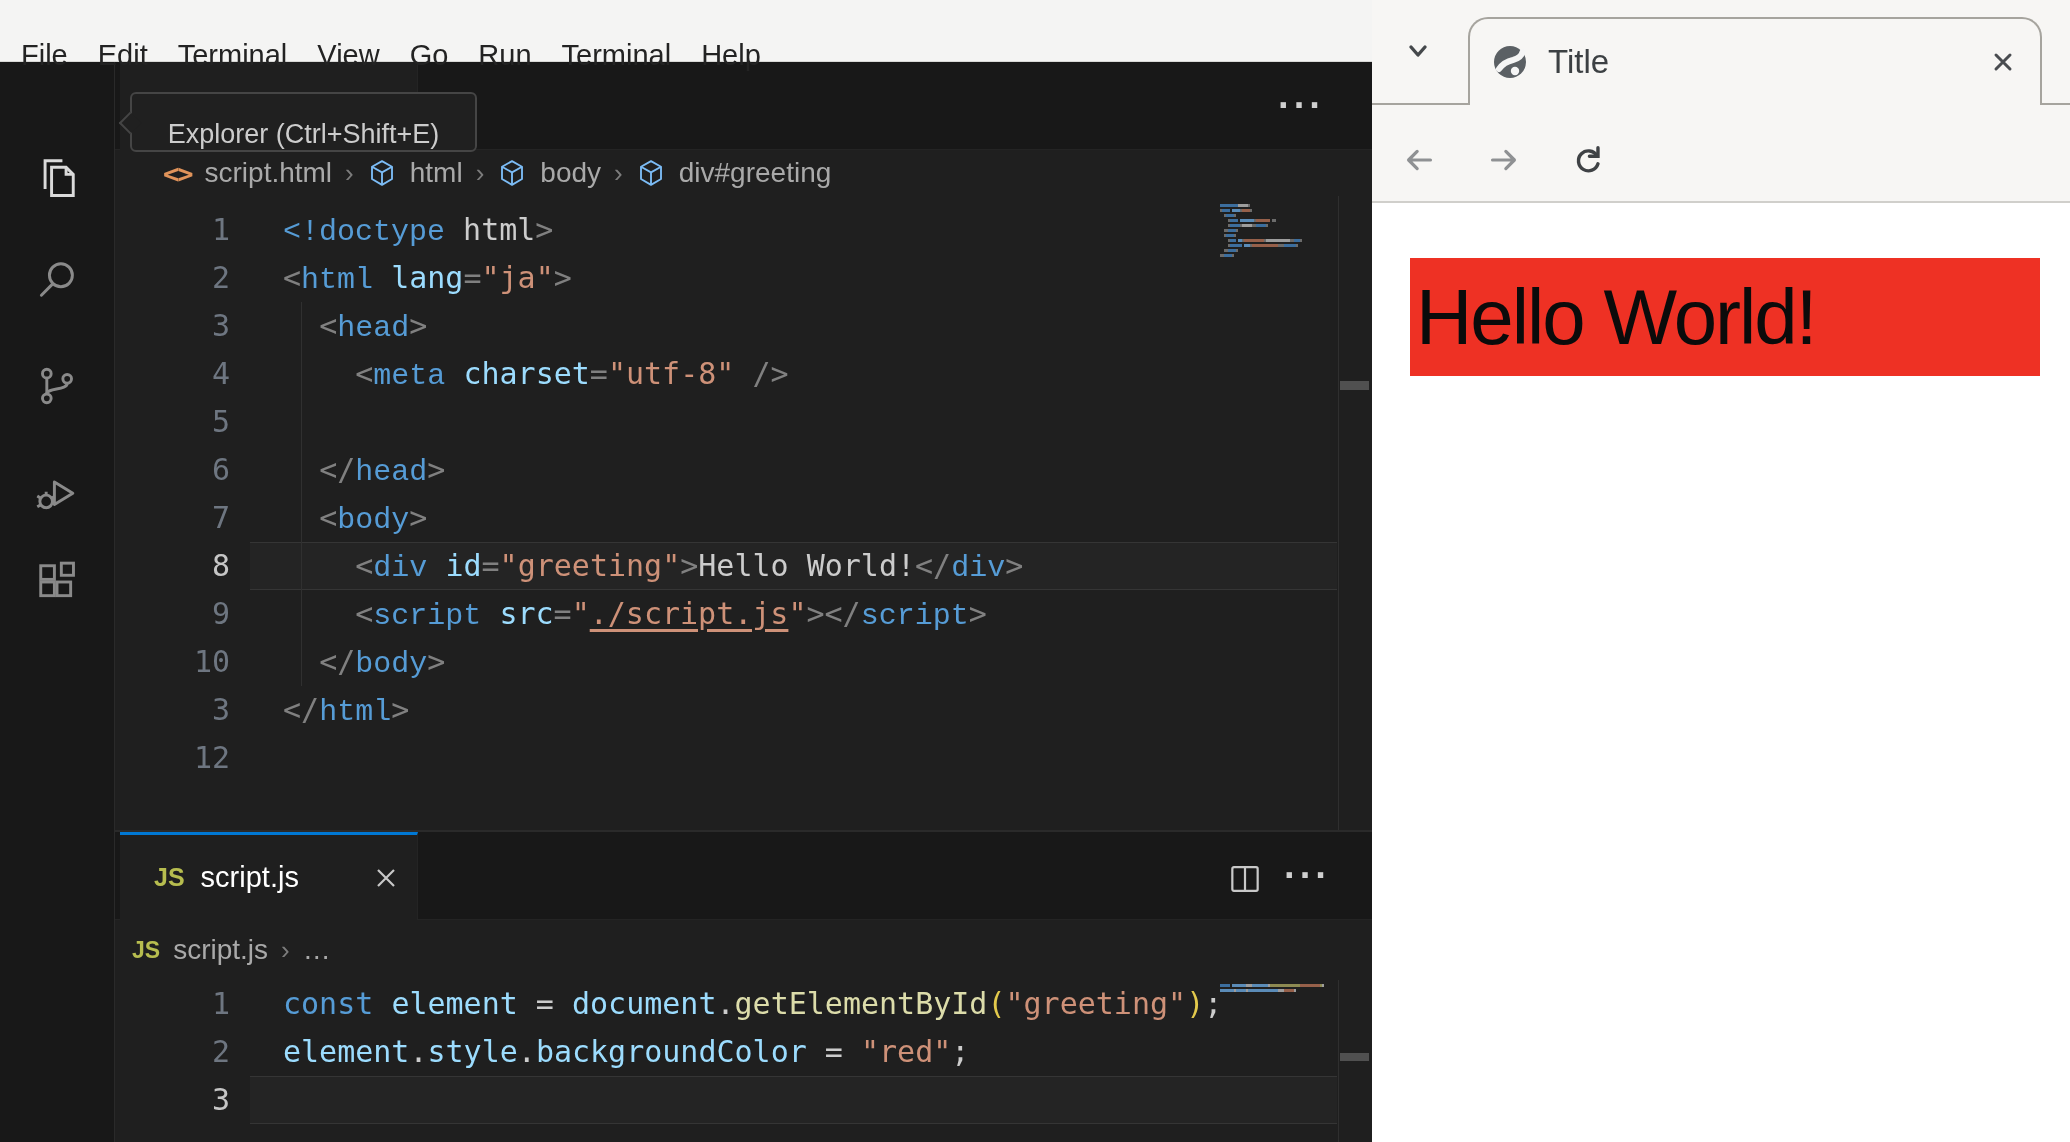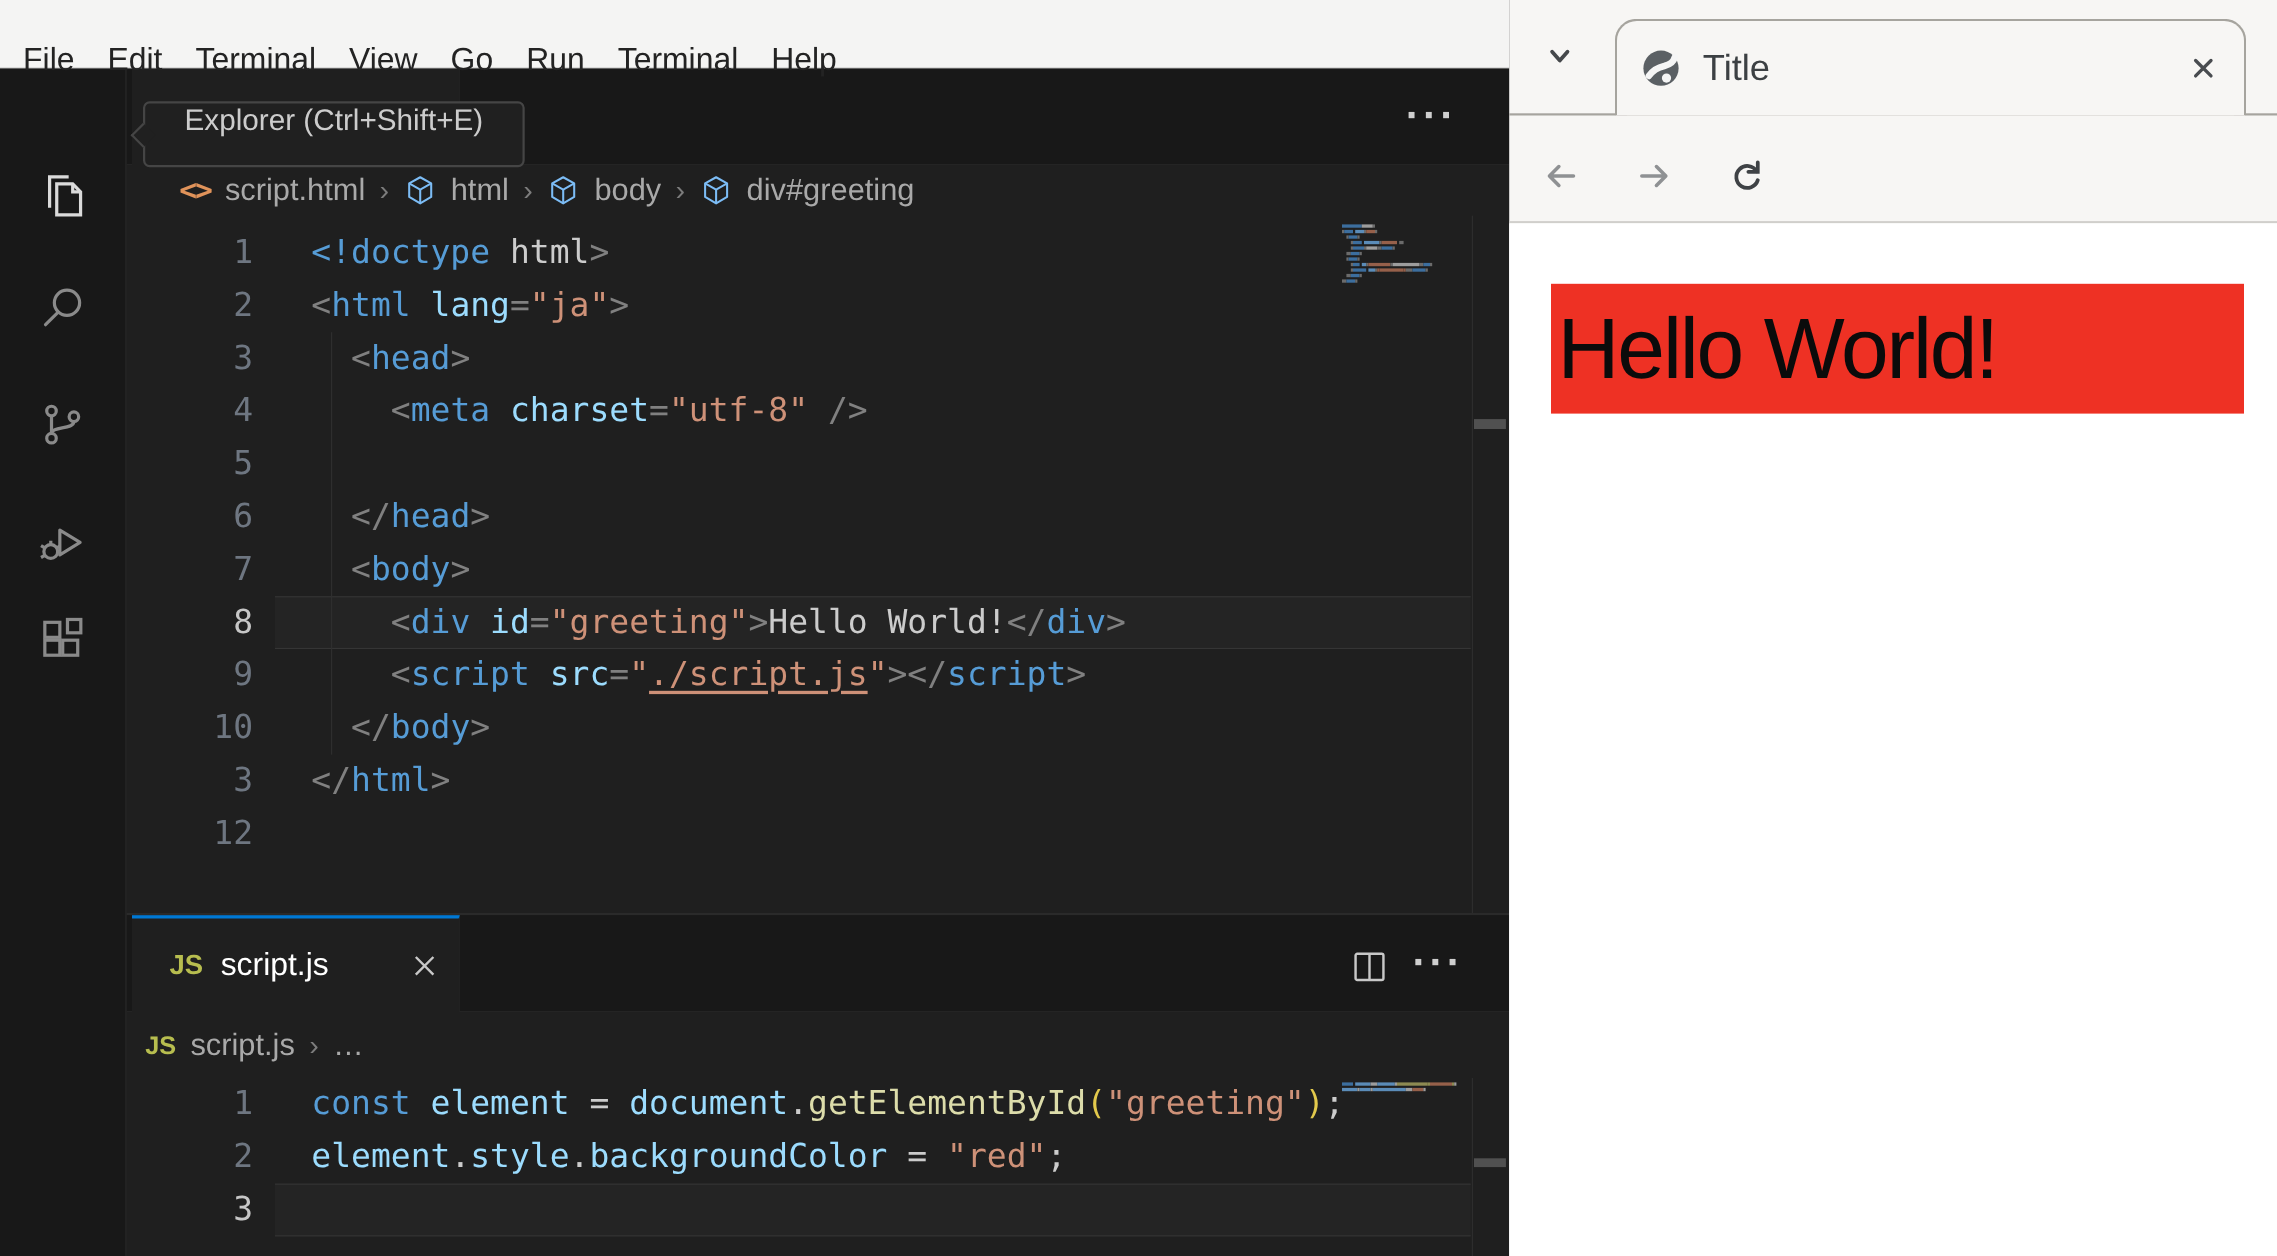--- a/index.html
+++ b/index.html
@@ -18,40 +18,40 @@
 
   #activitybar { position:absolute; left:0; top:62px; width:115px; height:1080px; background:#181818;
     border-right:1px solid #2a2a2a; z-index:3; }
   .act-icon { position:absolute; left:31px; width:52px; height:52px; }
 
   #tabstrip-top { position:absolute; left:115px; top:62px; width:1257px; height:88px; background:#181818; border-bottom:1px solid #242424; }
   #tab-index { position:absolute; left:120px; top:62px; width:298px; height:88px; background:#1f1f1f; border-right:1px solid #242424; }
 
   #tooltip { position:absolute; left:130px; top:92px; width:347px; height:60px; background:#202020;
     border:2px solid #454545; border-radius:6px; color:#cccccc; font-size:27px;
-    display:flex; align-items:flex-start; justify-content:center; z-index:10; }
+    display:flex; align-items:flex-end; justify-content:center; z-index:10; }
   #tooltip .arrow { position:absolute; left:-10px; top:21px; width:16px; height:16px; background:#202020;
     border-left:2px solid #454545; border-bottom:2px solid #454545; transform:rotate(45deg); }
 
   .breadcrumbs { position:absolute; display:flex; align-items:center; gap:13px; font-size:28px; color:#a9a9a9; }
   #breadcrumb-top { left:163px; top:150px; height:46px; }
   #breadcrumb-panel { left:132px; top:922px; height:56px; }
   .bc-sep { color:#7c7c7c; font-size:26px; }
   .bc-code-icon { color:#e0935a; font-family:"DejaVu Sans Mono", monospace; font-size:27px; font-weight:bold; letter-spacing:-2px; }
   .bc-js { color:#b7bd4f; font-weight:bold; font-size:23px; }
 
   .code-font { font-family:"DejaVu Sans Mono", monospace; font-size:30px; line-height:48px; white-space:pre; }
   .lnum { position:absolute; left:117px; width:113px; text-align:right; color:#6e7681; }
   .lnum.active { color:#c6c6c6; }
   .cline { position:absolute; left:283px; color:#cccccc; }
   .curline { position:absolute; left:250px; width:1087px; height:48px;
     border-top:1px solid #353535; border-bottom:1px solid #353535; background:rgba(255,255,255,0.025); }
   .indent-guide { position:absolute; width:1px; background:#303030; }
 
-  .tk-blue { color:#569cd6; } .tk-kw { color:#569cd6; }
+  .tk-blue { color:#569cd6;font-family:Liberation Mono, monospace; } .tk-kw { color:#569cd6; }
   .tk-fg { color:#cccccc; }
   .tk-punct { color:#808080; }
   .tk-attr { color:#9cdcfe; }
   .tk-str { color:#ce9178; }
   .tk-strlink { color:#ce9178; text-decoration:underline; text-underline-offset:5px; }
   .tk-fn { color:#dcdcaa; }
   .tk-gold { color:#e2c94c; }
 
   .minimap { position:absolute; left:1220px; width:118px; }
   .mm-row { height:3px; margin-bottom:2px; display:flex; }

